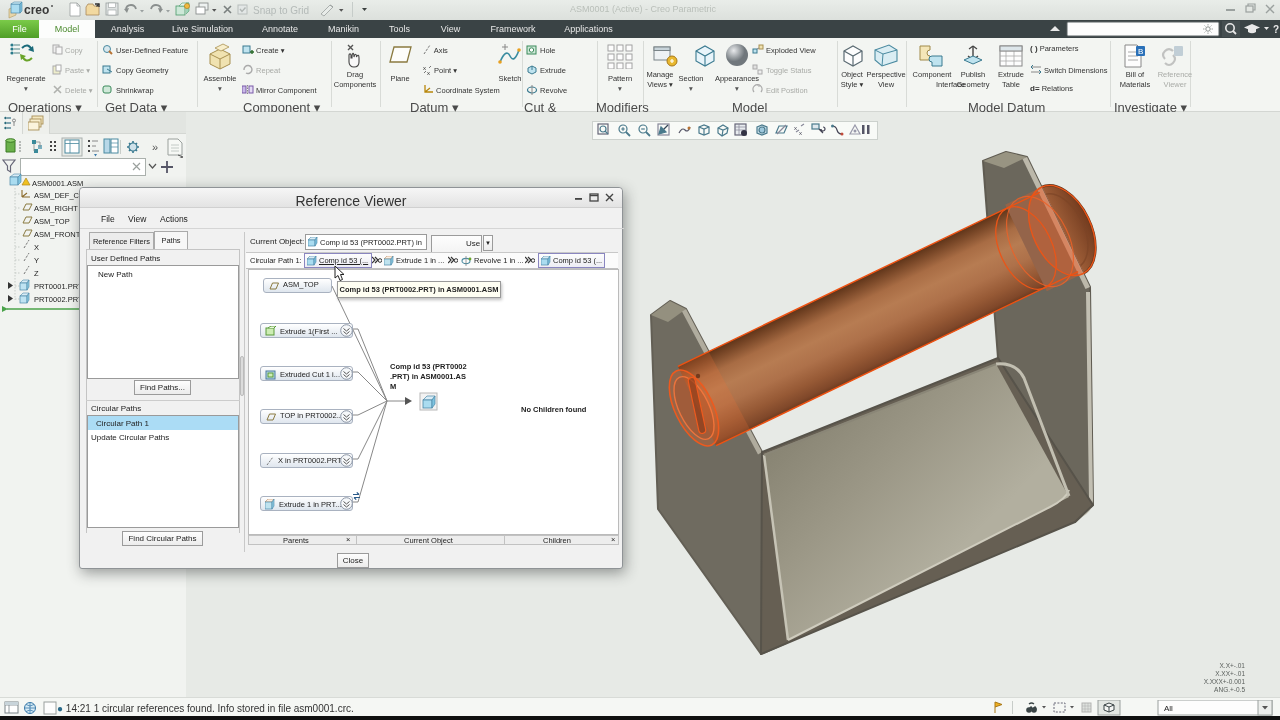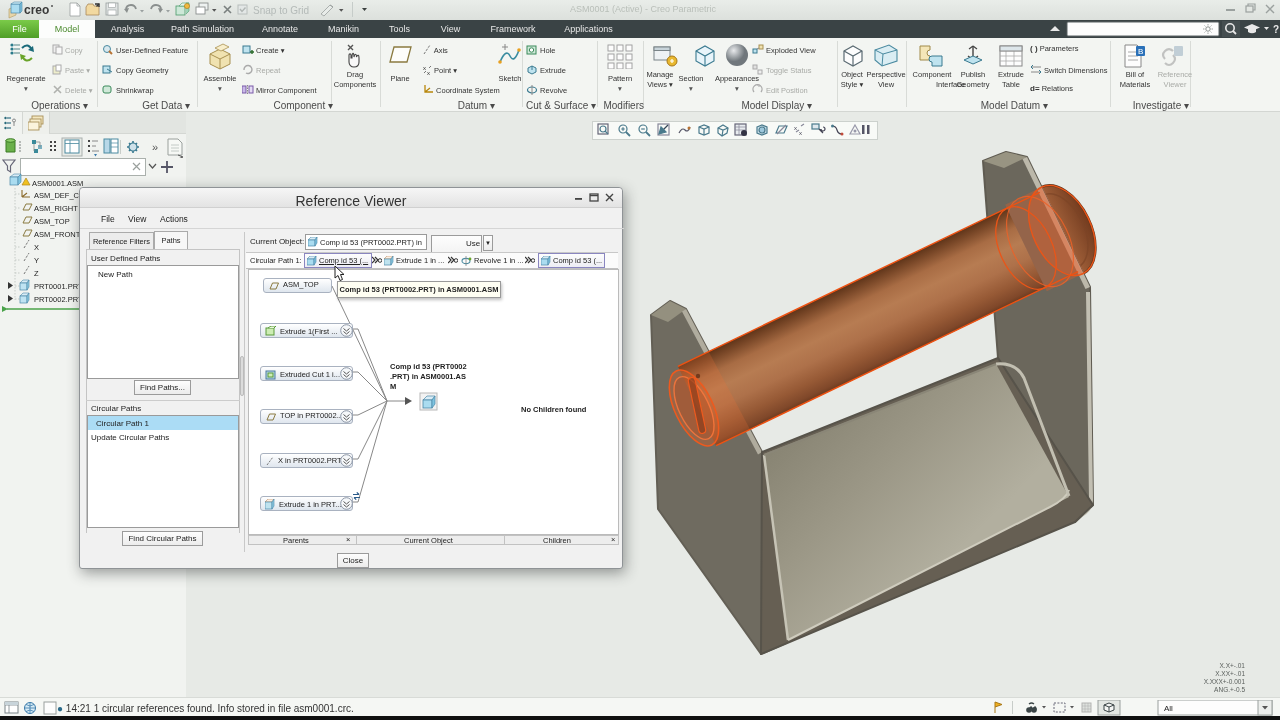--- a/index.html
+++ b/index.html
@@ -10,21 +10,21 @@
   #titlebar { position:absolute; left:0; top:0; width:1280px; height:20px;
     background:linear-gradient(#e9ede9,#dce0dc); }
   #titlebar .title { position:absolute; left:570px; top:4px; font-size:9px; color:#b9bfb9; }
   
   #tabbar { position:absolute; left:0; top:20px; width:1280px; height:18px; background:#3a4345; }
   .tab { position:absolute; top:0; height:18px; line-height:18px; font-size:9px; color:#e8e8e8; text-align:center; }
   #tab-file { left:0; width:39px; background:linear-gradient(#7bcb49,#4f9e27); color:#fff; }
   #tab-model { left:39px; width:56px; background:#fcfdfc; color:#4c8b2f; }
   
   #ribbon { position:absolute; left:0; top:38px; width:1280px; height:74px; background:#f3f5f2; border-bottom:1px solid #d3d6d2; }
-  .grplabel { position:absolute; top:62px; height:12px; font-size:10px; color:#4a4a4a; text-align:right; }
+  .grplabel { position:absolute; top:62px; height:12px; font-size:13px; color:#4a4a4a; text-align:left; }
   .gsep { position:absolute; top:3px; height:66px; width:1px; background:#d8dbd7; }
   .sbtn { position:absolute; height:13px; font-size:7.5px; color:#333; white-space:nowrap; }
   .sbtn .ic { display:inline-block; vertical-align:-2px; }
   .gray { color:#a9aba7; }
   .lbl { position:absolute; font-size:7.5px; color:#333; text-align:center; white-space:nowrap; }
   
   #treepanel { position:absolute; left:0; top:112px; width:186px; height:585px; background:#f1f3f0; }
   
   #statusbar { position:absolute; left:0; top:697px; width:1280px; height:19px; background:#f5f7f4; border-top:1px solid #d8dbd7; }
   #blackbar { position:absolute; left:0; top:716px; width:1280px; height:4px; background:#101010; }
@@ -119,21 +119,21 @@
       </g>
       <g stroke="#9ba19f" stroke-width="1.4">
         <path d="M42 5 l8 8 M50 5 l-8 8"></path>
       </g>
     </svg>
   </div>
   <div id="tabbar">
     <div class="tab" id="tab-file">File</div>
     <div class="tab" id="tab-model">Model</div>
     <div class="tab" style="left:95px;width:65px;">Analysis</div>
-    <div class="tab" style="left:160px;width:85px;">Path Simulation</div>
+    <div class="tab" style="left:160px;width:85px;">Live Simulation</div>
     <div class="tab" style="left:245px;width:70px;">Annotate</div>
     <div class="tab" style="left:315px;width:57px;">Manikin</div>
     <div class="tab" style="left:372px;width:55px;">Tools</div>
     <div class="tab" style="left:427px;width:47px;">View</div>
     <div class="tab" style="left:474px;width:78px;">Framework</div>
     <div class="tab" style="left:552px;width:73px;">Applications</div>
     <svg class="abs" style="left:1044px;top:0" width="236" height="18" viewBox="0 0 236 18">
       <path d="M6 11 L11 6 L16 11 Z" fill="#e8e8e8"></path>
       <rect x="23" y="2" width="152" height="14" rx="1" fill="#fdfdfd" stroke="#5a6264" stroke-width="1"></rect>
       <g transform="translate(160,5)" fill="none" stroke="#8a908e" stroke-width="1">

